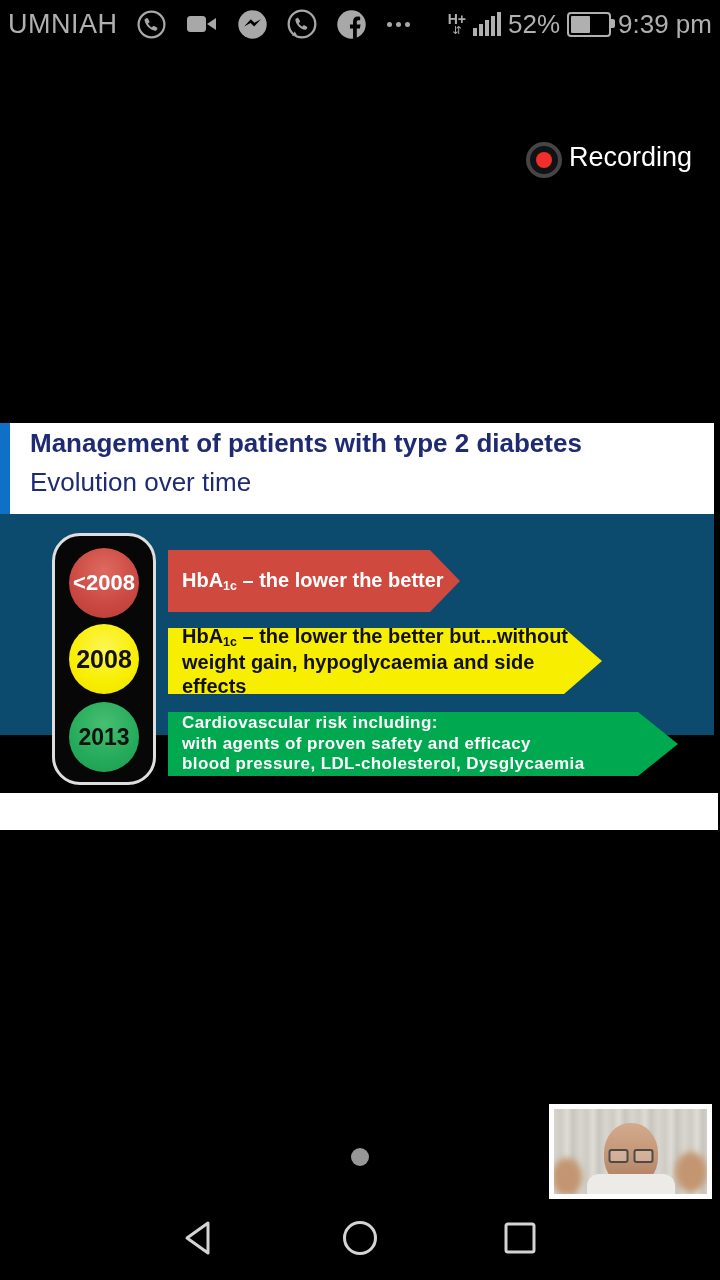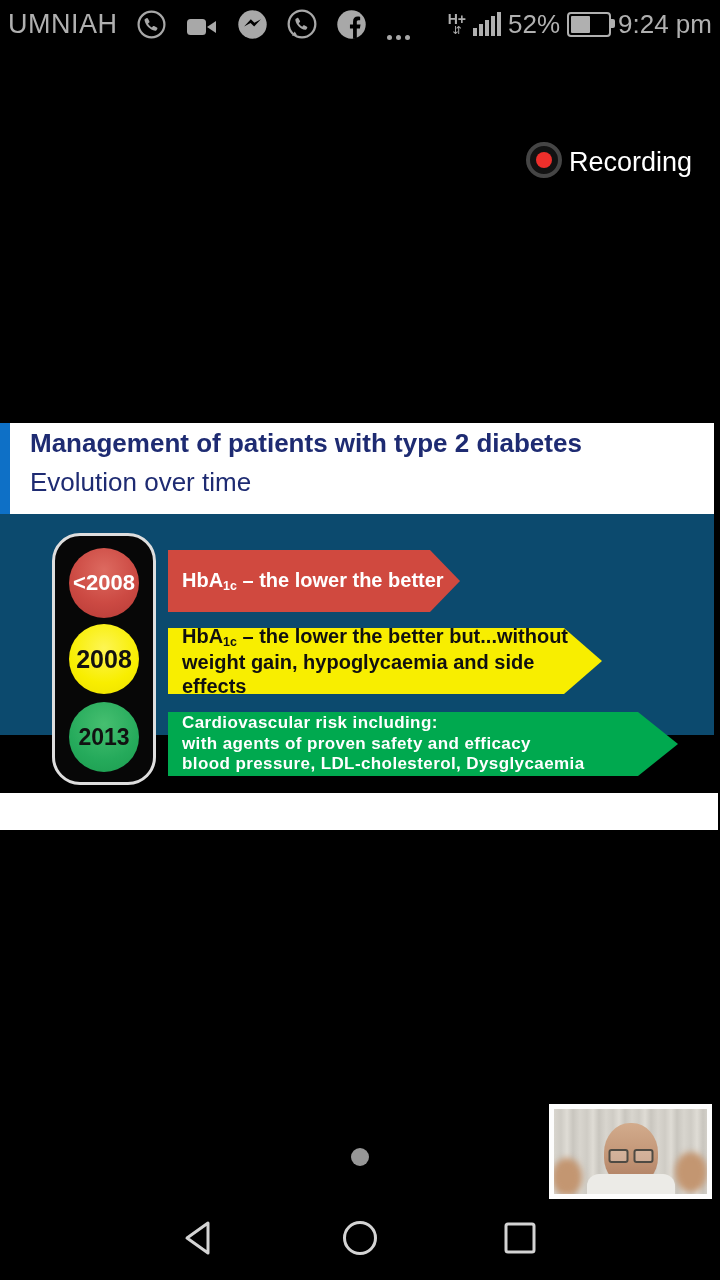--- a/index.html
+++ b/index.html
@@ -2,40 +2,40 @@
 <html><head>
 <meta charset="utf-8">
 <style>
   html,body{margin:0;padding:0;background:#000;}
   #screen{position:relative;width:720px;height:1280px;background:#000;overflow:hidden;
           font-family:"Liberation Sans","DejaVu Sans",sans-serif;}
 
   
   .statusbar{position:absolute;top:0;left:0;width:720px;height:48px;display:flex;
              align-items:center;color:#b0b0b0;}
-  .sb-left{display:flex;align-items:flex-end;gap:18px;margin-left:8px;}
+  .sb-left{display:flex;align-items:center;gap:18px;margin-left:8px;}
   .carrier{font-size:27px;letter-spacing:0.5px;}
   .sb-icon{display:inline-flex;align-items:center;justify-content:center;}
   .sb-icon svg{display:block;}
   .dots3{display:flex;gap:4px;margin-left:2px;}
   .dots3 span{width:5px;height:5px;border-radius:50%;background:#a8a8a8;}
   .sb-right{position:absolute;right:8px;top:0;height:48px;display:flex;align-items:center;gap:7px;}
   .nettype{display:flex;flex-direction:column;align-items:center;line-height:1;}
   .nettype .nt-label{font-size:14px;font-weight:bold;}
   .nettype .nt-arrows{font-size:11px;margin-top:-1px;}
   .sigbars{display:flex;align-items:flex-end;gap:2px;height:24px;}
   .sigbars i{display:block;width:4px;background:#b0b0b0;}
   .battpct{font-size:26px;}
   .battery{position:relative;width:40px;height:21px;border:2px solid #b0b0b0;border-radius:4px;}
   .battery .fill{position:absolute;left:2px;top:2px;bottom:2px;width:48%;background:#b0b0b0;border-radius:1px;}
   .battery .nub{position:absolute;right:-6px;top:5px;width:4px;height:9px;background:#b0b0b0;border-radius:0 2px 2px 0;}
   .clock{font-size:26px;}
 
   
-  .recording{position:absolute;top:142px;right:28px;display:flex;align-items:flex-end;gap:7px;}
+  .recording{position:absolute;top:142px;right:28px;display:flex;align-items:flex-start;gap:7px;}
   .rec-ring{width:36px;height:36px;border-radius:50%;background:#121212;border:4px solid #454545;
             display:flex;align-items:center;justify-content:center;box-sizing:border-box;}
   .rec-dot{width:16px;height:16px;border-radius:50%;background:#ee2f2b;}
   .rec-label{color:#fff;font-size:27px;}
 
   
   .slide-header{position:absolute;top:423px;left:0;width:714px;height:91px;background:#fff;}
   .hdr-bar{position:absolute;left:0;top:0;width:10px;height:91px;background:#0e70c6;}
   .slide-title{position:absolute;left:30px;top:5px;font-size:26px;font-weight:bold;color:#1e2b72;}
   .slide-subtitle{position:absolute;left:30px;top:44px;font-size:26px;color:#1e2b72;}
@@ -146,21 +146,21 @@
           <i style="height:12px"></i>
           <i style="height:16px"></i>
           <i style="height:20px"></i>
           <i style="height:24px"></i>
       </span>
       <span class="battpct">52%</span>
       <span class="battery">
           <span class="fill"></span>
           <span class="nub"></span>
         </span>
-      <span class="clock">9:24 pm</span>
+      <span class="clock">9:39 pm</span>
     </div>
   </div>
 
   <div class="recording">
     <span class="rec-ring">
         <span class="rec-dot"></span>
       </span>
     <span class="rec-label">Recording</span>
   </div>
 

